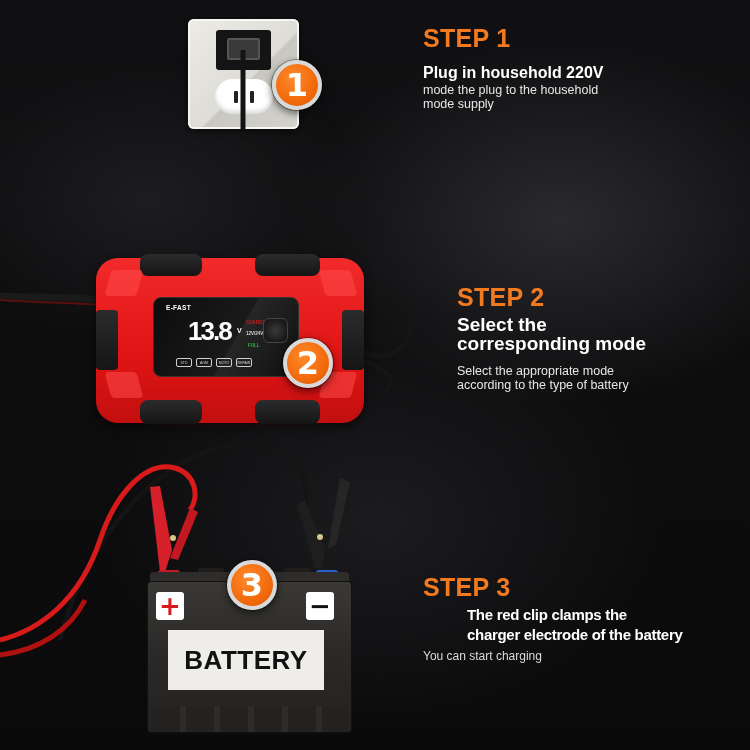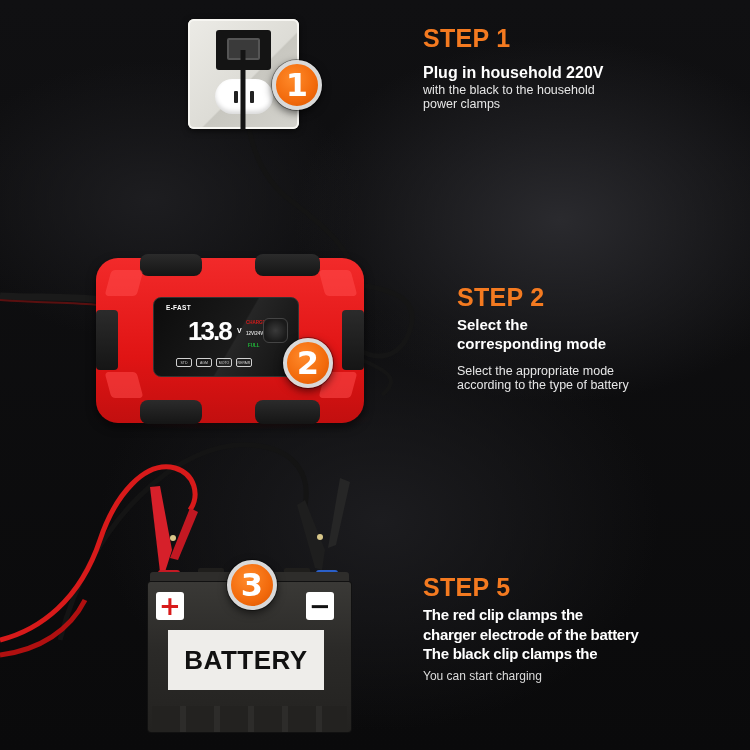--- a/index.html
+++ b/index.html
@@ -154,22 +154,22 @@
     <path d="M243 50 L 243 130" stroke="#141414" stroke-width="5" fill="none"></path>
   </svg>
   <div class="badge" style="left:272px;top:60px;width:50px;height:50px;font-size:32px;">
     <span>1</span>
   </div>
 
   <div class="abs" style="left:423px;top:26px;">
     <div class="step-title">STEP 1</div>
     <div class="step-heading" style="margin-top:12px;">Plug in household 220V</div>
     <div class="step-body" style="margin-top:2px;">
-      <div>with the black to the household</div>
-      <div>power clamps</div>
+      <div>mode the plug to the household</div>
+      <div>mode supply</div>
     </div>
   </div>
 
   <div class="abs charger-shadow"></div>
   <div class="abs charger-body"></div>
 
   <div class="abs charger-grip" style="left:140px;top:254px;width:62px;height:22px;"></div>
   <div class="abs charger-grip" style="left:255px;top:254px;width:65px;height:22px;"></div>
   <div class="abs charger-grip" style="left:140px;top:400px;width:62px;height:24px;"></div>
   <div class="abs charger-grip" style="left:255px;top:400px;width:65px;height:24px;"></div>
@@ -202,21 +202,21 @@
   <div class="mode-btn" style="left:236px;top:358px;">
       <span>REPAIR</span>
     </div>
 
   <div class="badge" style="left:283px;top:338px;width:50px;height:50px;font-size:32px;">
     <span>2</span>
   </div>
 
   <div class="abs" style="left:457px;top:285px;">
     <div class="step-title">STEP 2</div>
-    <div class="step-heading" style="margin-top:5px;font-size:15px;">
+    <div class="step-heading" style="margin-top:5px;font-size:19px;">
       <div>Select the</div>
       <div>corresponding mode</div>
     </div>
     <div class="step-body" style="margin-top:12px;">
       <div>Select the appropriate mode</div>
       <div>according to the type of battery</div>
     </div>
   </div>
 
   <div class="abs cap" style="left:198px;top:568px;"></div>
@@ -233,22 +233,21 @@
   <div class="abs terminal-box" style="left:306px;top:592px;color:#111;">
     <span>−</span>
   </div>
   <div class="abs battery-label">BATTERY</div>
 
   <div class="badge" style="left:227px;top:560px;width:50px;height:50px;font-size:32px;">
     <span>3</span>
   </div>
 
   <div class="abs" style="left:423px;top:575px;">
-    <div class="step-title">STEP 5</div>
-    <div class="step3-heading" style="margin-top:5px;">
+    <div class="step-title">STEP 3</div>
+    <div class="step3-heading" style="margin-top:5px;margin-left:44px;">
       <div>The red clip clamps the</div>
       <div>charger electrode of the battery</div>
-      <div>The black clip clamps the</div>
     </div>
     <div class="step3-body" style="margin-top:5px;">You can start charging</div>
   </div>
 
 </div>
 
 </body></html>

